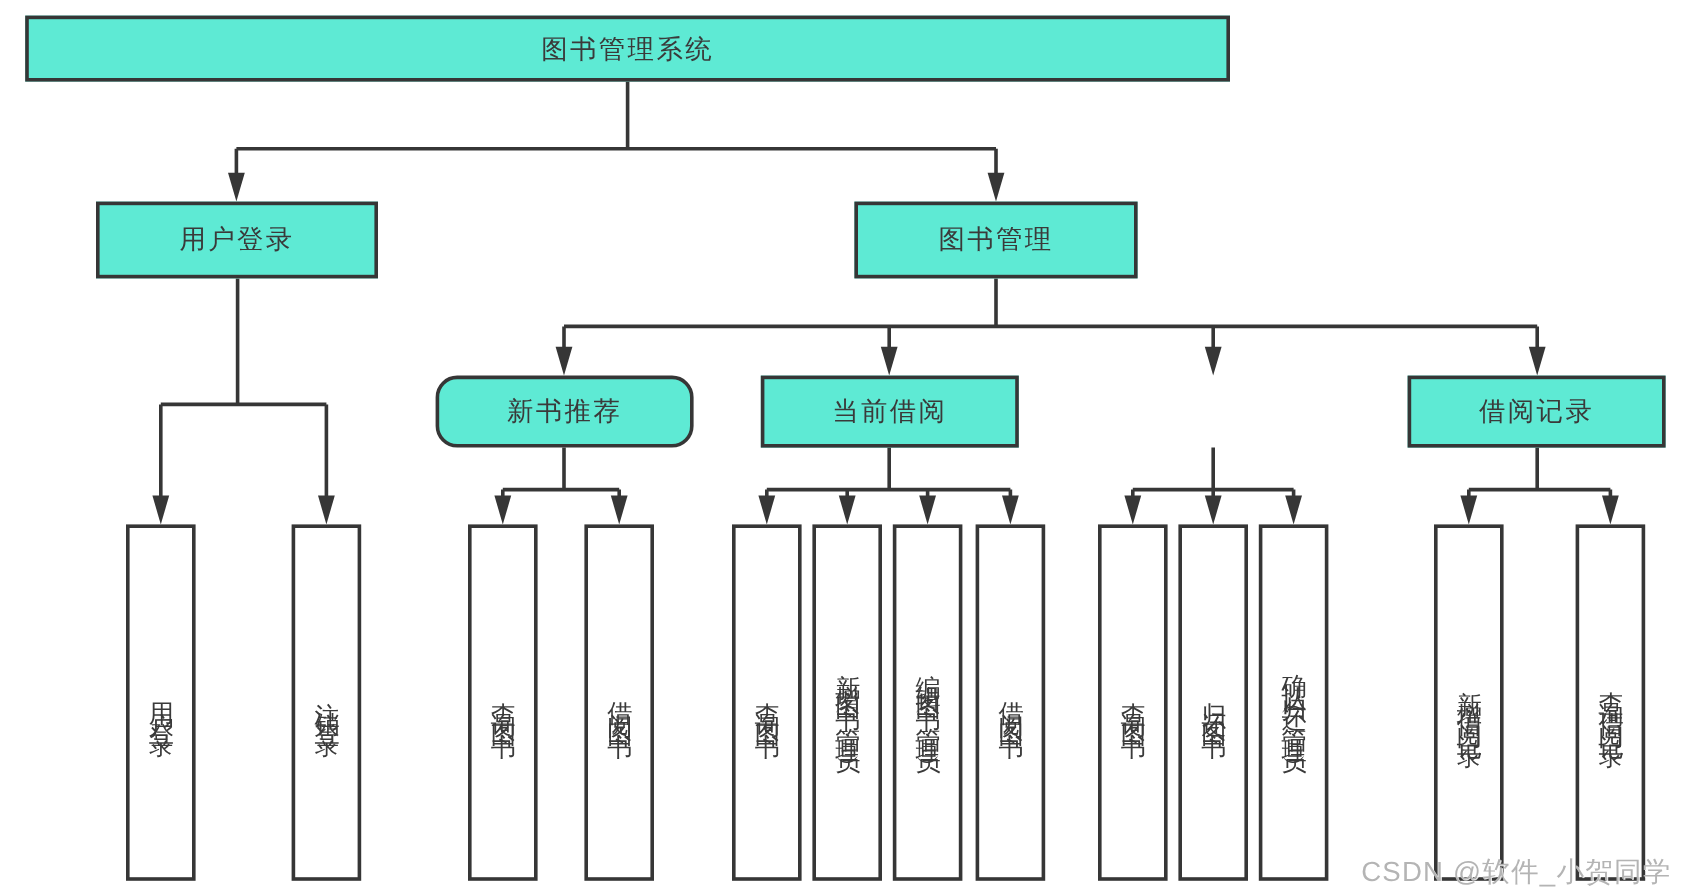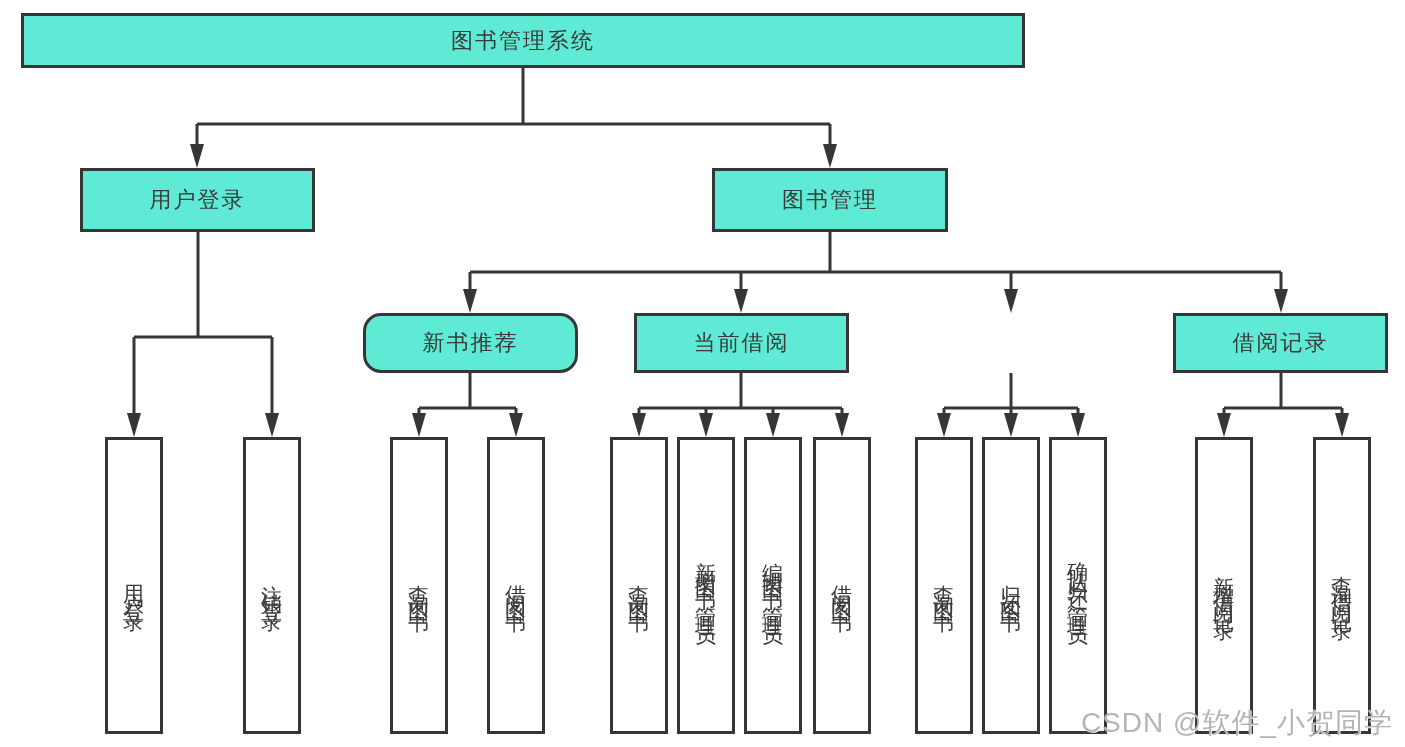--- a/index.html
+++ b/index.html
@@ -26,21 +26,21 @@
     background:#ffffff; border:3px solid #363636;
     display:flex; align-items:center; justify-content:center;
   }
   .vbox span {
     writing-mode:vertical-rl;
     font-size:21px; letter-spacing:9px; line-height:1;
     color:#3a3a3a; white-space:nowrap;
   }
   .watermark {
     position:absolute; right:12px; bottom:5px;
-    font-size:28px; color:#b4b4b4; z-index:5;
+    font-size:23px; color:#b4b4b4; z-index:5;
     text-shadow:1px 1px 0 rgba(255,255,255,0.85);
     letter-spacing:1px;
   }
 </style>
 </head>
 <body>
 
 <div class="canvas">
 
   <svg class="connectors" width="1405" height="747">

